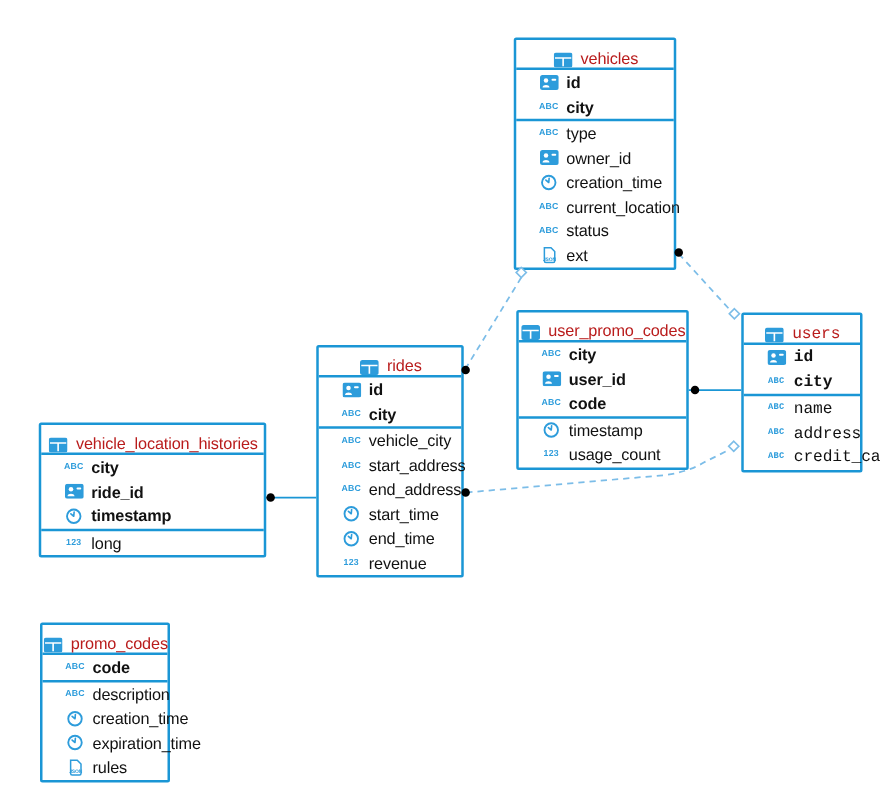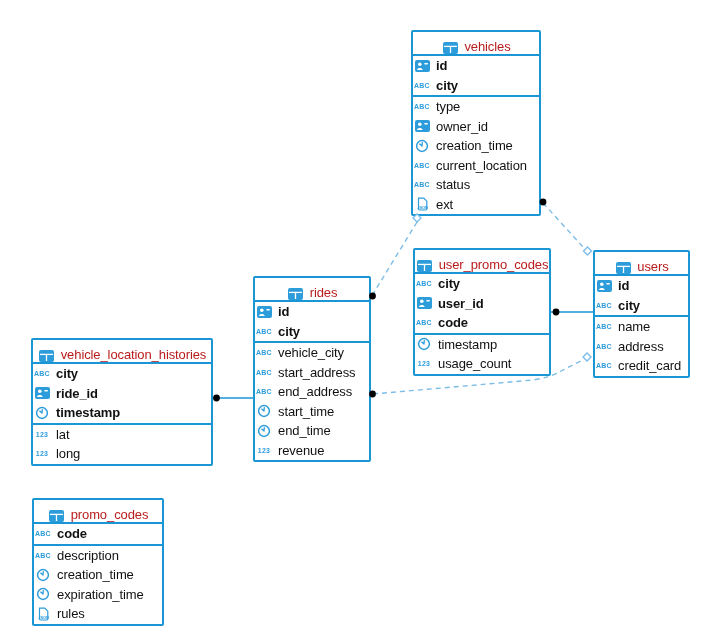--- a/index.html
+++ b/index.html
@@ -22,21 +22,21 @@
     height:22px;
     display:flex;align-items:flex-end;justify-content:center;gap:5px;
     border-bottom:2px solid var(--border,#1a96d5);
     font-size:13px;color:#b91c1c;
     white-space:nowrap;
     letter-spacing:-0.1px;
   }
   .row{
     height:19.5px;
     display:flex;align-items:center;gap:5px;
-    padding:0 0;
+    padding:0 17px;
     font-size:13px;color:#111;
     white-space:nowrap;
     letter-spacing:-0.1px;
   }
   .row.pk{font-weight:700;}
   .pk-divider{height:0;border-top:2px solid var(--border,#1a96d5);}
   .icon{
     flex:0 0 18px;width:18px;
     display:flex;align-items:center;justify-content:center;
   }
@@ -191,21 +191,21 @@
           </span>
           <span>timestamp</span>
         </div>
         <div class="row">
           <span class="icon">
             <span class="tlabel">123</span>
           </span>
           <span>usage_count</span>
         </div>
       </div>
-      <div class="table" style="left: 593px; top: 250px; width: 97px;">
+      <div class="table" style="left: 593px; top: 250px; width: 97px; font-family: Liberation Mono, monospace;">
         <div class="thead">
           <span class="icon">
             <svg width="15" height="12" viewBox="0 0 15 12">
               <rect width="15" height="12" rx="2" fill="#2d9cdb"></rect>
               <line x1="1" y1="4.4" x2="14" y2="4.4" stroke="#fff" stroke-width="1.3"></line>
               <line x1="7.5" y1="4.4" x2="7.5" y2="11" stroke="#fff" stroke-width="1.3"></line>
             </svg>
           </span>
           <span>users</span>
         </div>
@@ -353,30 +353,24 @@
               <path d="M7 7 L7.3 3.6 M7 7 L4.7 5.1" stroke="#2d9cdb" stroke-width="1.3" fill="none" stroke-linecap="round"></path>
             </svg>
           </span>
           <span>timestamp</span>
         </div>
         <div class="pk-divider"></div>
         <div class="row">
           <span class="icon">
             <span class="tlabel">123</span>
           </span>
-          <span>lat</span>
-        </div>
-        <div class="row">
-          <span class="icon">
-            <span class="tlabel">123</span>
-          </span>
           <span>long</span>
         </div>
       </div>
-      <div class="table" style="left: 32px; top: 498px; width: 132px;">
+      <div class="table" style="left: 32px; top: 498px; width: 104px;">
         <div class="thead">
           <span class="icon">
             <svg width="15" height="12" viewBox="0 0 15 12">
               <rect width="15" height="12" rx="2" fill="#2d9cdb"></rect>
               <line x1="1" y1="4.4" x2="14" y2="4.4" stroke="#fff" stroke-width="1.3"></line>
               <line x1="7.5" y1="4.4" x2="7.5" y2="11" stroke="#fff" stroke-width="1.3"></line>
             </svg>
           </span>
           <span>promo_codes</span>
         </div>

